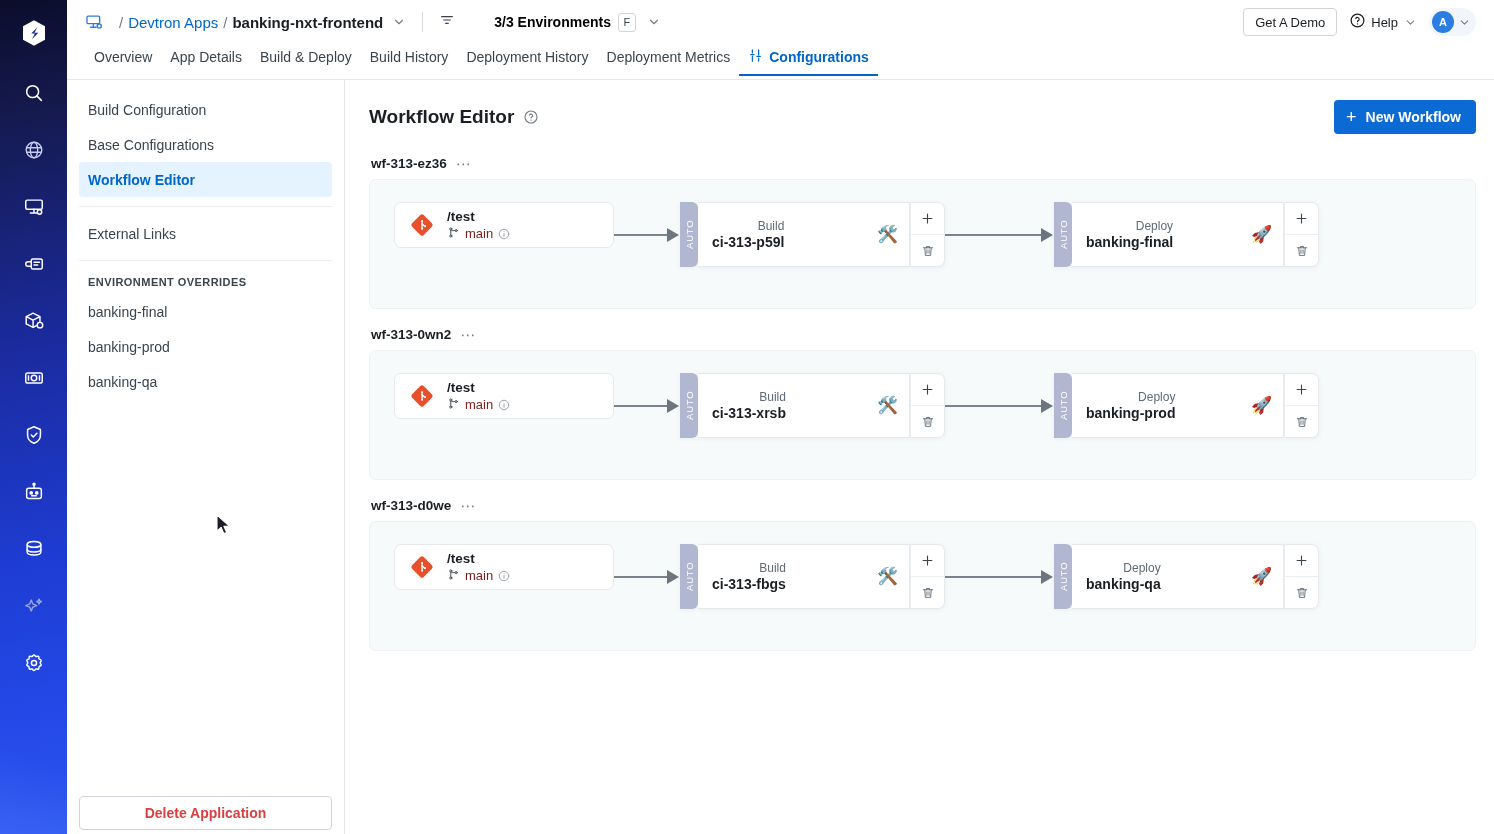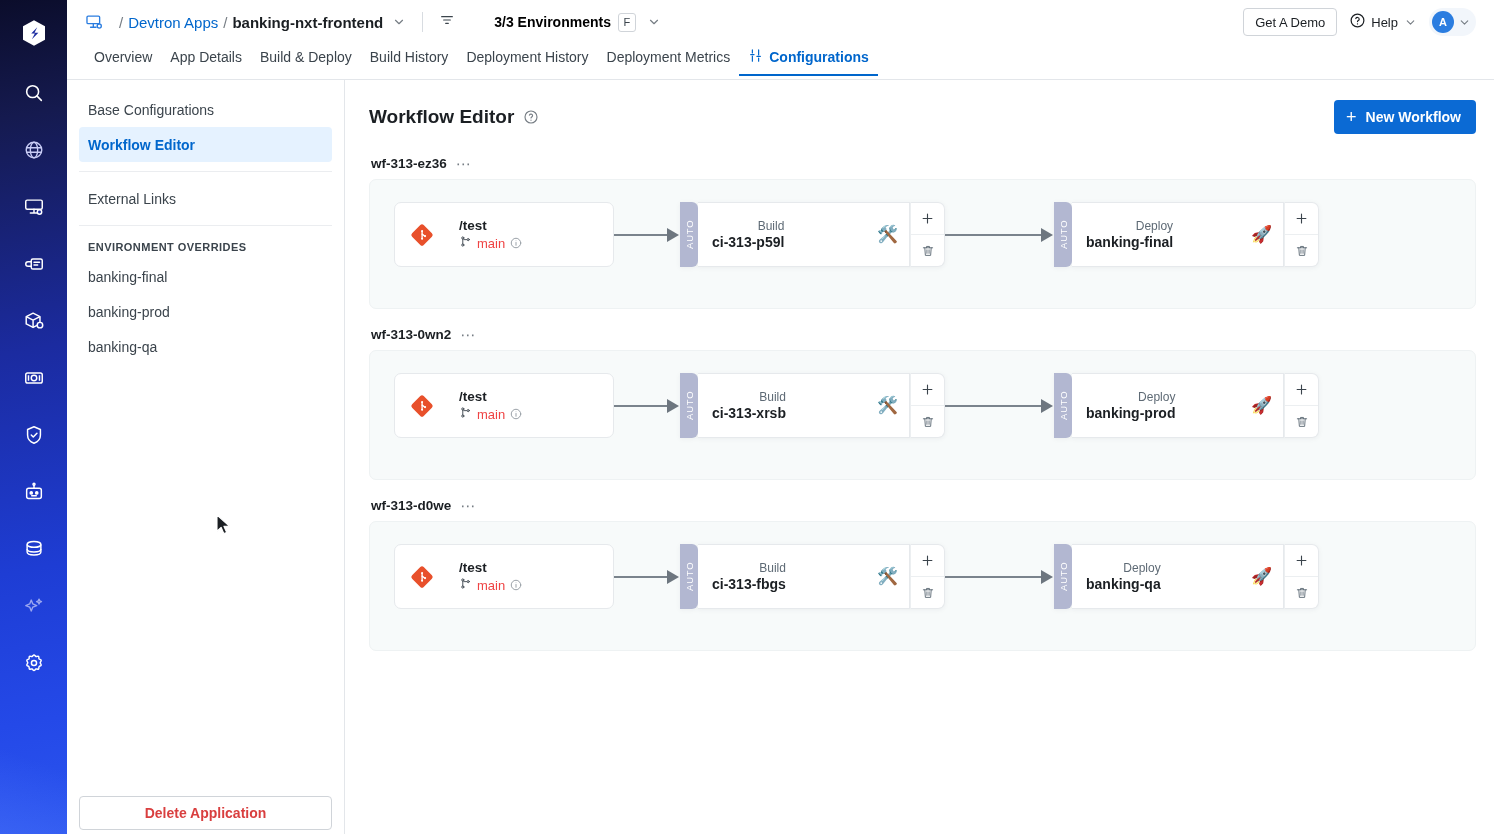--- a/index.html
+++ b/index.html
@@ -135,28 +135,28 @@
 
   .wf-canvas {
     background:#f7fafa; border:1px solid #eef2f3; border-radius:7px;
     height: 130px; position:relative;
   }
 
   .node { position:absolute; top: 22px; display:flex; align-items:stretch; }
 
   
   .git-node {
-    width:220px; height:65px; background:#fff; border:1px solid #e6e9ec;
-    border-radius:7px; display:flex; align-items:center; padding-left:14px; gap:25px;
+    width:220px; height:46px; background:#fff; border:1px solid #e6e9ec;
+    border-radius:7px; display:flex; align-items:center; padding-left:14px; gap:13px;
     cursor:pointer;
   }
   .git-ico { width:25px; height:25px; flex:0 0 25px; display:flex; align-items:center; justify-content:center; }
   .git-texts { display:flex; flex-direction:column; gap:2px; }
   .git-path { font-size:13.5px; color:#1b1f23; font-weight:600; }
-  .git-branch { font-size:13px; color:#ef4444; display:flex; align-items:center; gap:5px; }
+  .git-branch { font-size:13px; color:#7f1d1d; display:flex; align-items:center; gap:5px; }
   .git-branch .info { color:#9aa1a8; display:inline-flex; }
 
   
   .auto-strip {
     width:18px; background:#b2b7d1; border-radius:6px 0 0 6px;
     display:flex; align-items:center; justify-content:center;
     color:#fff; font-size:9.5px; letter-spacing:.8px;
     writing-mode: vertical-rl; transform: rotate(180deg);
     font-weight:400;
   }
@@ -396,20 +396,23 @@
           </svg>
         </span>
         <span>Configurations</span>
       </div>
     </nav>
 
     <div class="body">
 
       <aside class="side">
         <div class="side-scroll">
+          <div class="side-item">
+              <span>Build Configuration</span>
+            </div>
           <div class="side-item">
               <span>Base Configurations</span>
             </div>
           <div class="side-item active">
               <span>Workflow Editor</span>
             </div>
           <div class="side-div"></div>
           <div class="side-item">
               <span>External Links</span>
             </div>

